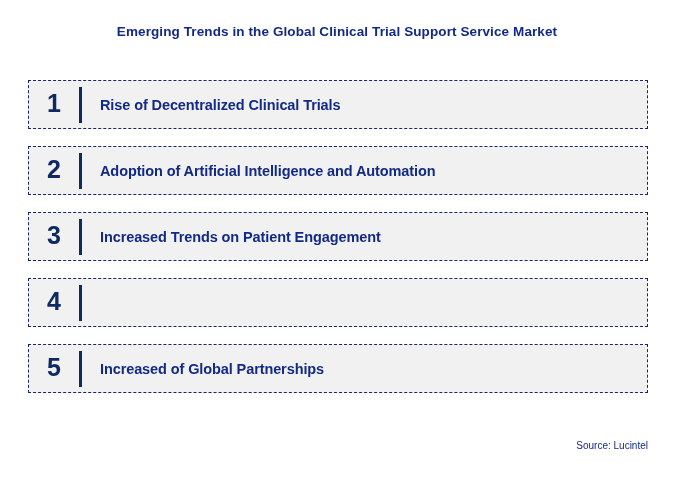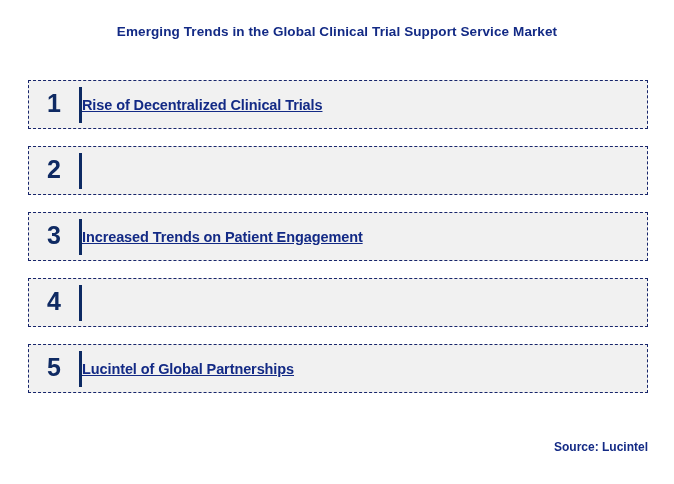--- a/index.html
+++ b/index.html
@@ -66,36 +66,36 @@
   }
 
   .trend-divider {
     flex: 0 0 3px;
     width: 3px;
     height: 36px;
     background: #0d2a63;
   }
 
   .trend-label {
+    padding-left: 18px;
     font-size: 14.5px;
     font-weight: bold;
     color: #132a85;
     letter-spacing: -0.1px;
     white-space: nowrap;
-    text-decoration: underline;
   }
 
   .source-note {
     position: absolute;
     top: 440px;
     left: 0;
     width: 648px;
     text-align: right;
-    font-size: 12px;
-    font-weight: bold;
+    font-size: 10px;
+    font-weight: normal;
     color: #132a85;
   }
 </style>
 </head>
 <body>
 
 <div class="infographic">
 
   <div class="chart-title">Emerging Trends in the Global Clinical Trial Support Service Market</div>
 
@@ -103,36 +103,37 @@
 
     <div class="trend-row">
       <div class="trend-rank">1</div>
       <div class="trend-divider"></div>
       <div class="trend-label">Rise of Decentralized Clinical Trials</div>
     </div>
 
     <div class="trend-row">
       <div class="trend-rank">2</div>
       <div class="trend-divider"></div>
+      <div class="trend-label">Adoption of Artificial Intelligence and Automation</div>
     </div>
 
     <div class="trend-row">
       <div class="trend-rank">3</div>
       <div class="trend-divider"></div>
       <div class="trend-label">Increased Trends on Patient Engagement</div>
     </div>
 
     <div class="trend-row">
       <div class="trend-rank">4</div>
       <div class="trend-divider"></div>
     </div>
 
     <div class="trend-row">
       <div class="trend-rank">5</div>
       <div class="trend-divider"></div>
-      <div class="trend-label">Lucintel of Global Partnerships</div>
+      <div class="trend-label">Increased of Global Partnerships</div>
     </div>
 
   </div>
 
   <div class="source-note">Source: Lucintel</div>
 
 </div>
 
 </body></html>

